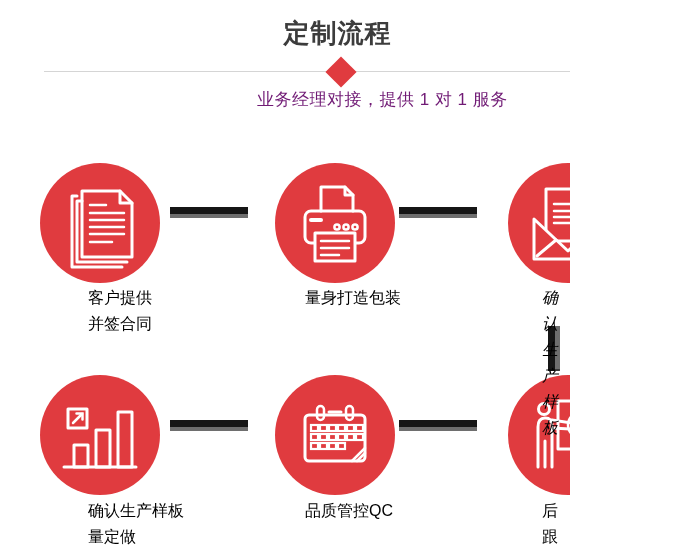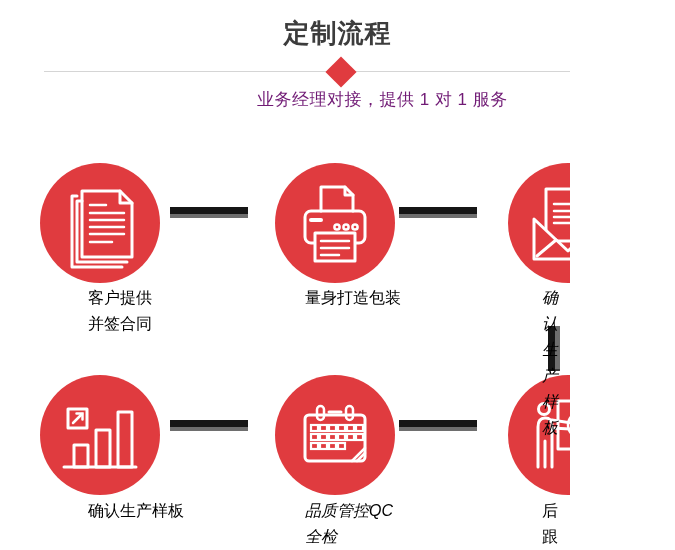--- a/index.html
+++ b/index.html
@@ -23,21 +23,21 @@
   .conn-h .sh{height:4px;background:#6e6e6e;}
   .h1{left:170px;top:207px;} .h2{left:399px;top:207px;}
   .h3{left:170px;top:420px;} .h4{left:399px;top:420px;}
 
   .conn-v{position:absolute;left:548px;top:326px;width:12px;height:45px;display:flex;}
   .conn-v .dk{width:7px;background:#161616;}
   .conn-v .sh{width:5px;background:#6e6e6e;}
 
   .step-label{position:absolute;font-size:16px;line-height:26px;color:#000000;margin-left:20px;}
   .l1{left:68px;top:285px;}  .l2{left:285px;top:285px;text-align:center;}  .l3{left:522px;top:285px;font-style:italic;}
-  .l4{left:68px;top:498px;}  .l5{left:285px;top:498px;font-style:italic;}  .l6{left:522px;top:498px;}
+  .l4{left:68px;top:498px;}  .l5{left:285px;top:498px;}  .l6{left:522px;top:498px;}
 
   .ic{stroke:#ffffff;fill:none;stroke-width:3;stroke-linecap:round;stroke-linejoin:round;}
   .ic-thin{stroke:#ffffff;fill:none;stroke-width:2.5;stroke-linecap:round;}
   .ic-fill{stroke:#ffffff;fill:#e03b3f;stroke-width:3;stroke-linejoin:round;}
 </style>
 </head>
 <body>
 
 <div class="stage">
 
@@ -171,22 +171,22 @@
     <div>并签合同</div>
   </div>
   <div class="step-label l2">
     <div>量身打造包装</div>
   </div>
   <div class="step-label l3">
     <div>确认生产样板</div>
   </div>
   <div class="step-label l4">
     <div>确认生产样板</div>
+    <div>量定做</div>
   </div>
   <div class="step-label l5">
     <div>品质管控QC</div>
-    <div>全检</div>
   </div>
   <div class="step-label l6">
     <div>后跟踪</div>
   </div>
 
 </div>
 
 </body></html>

